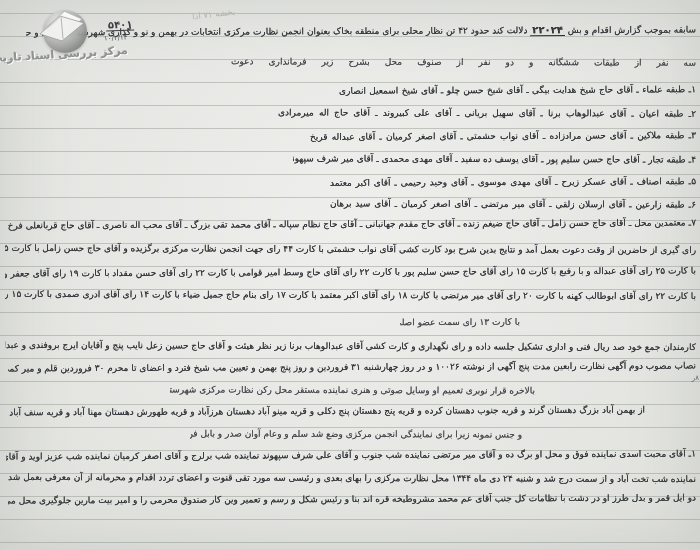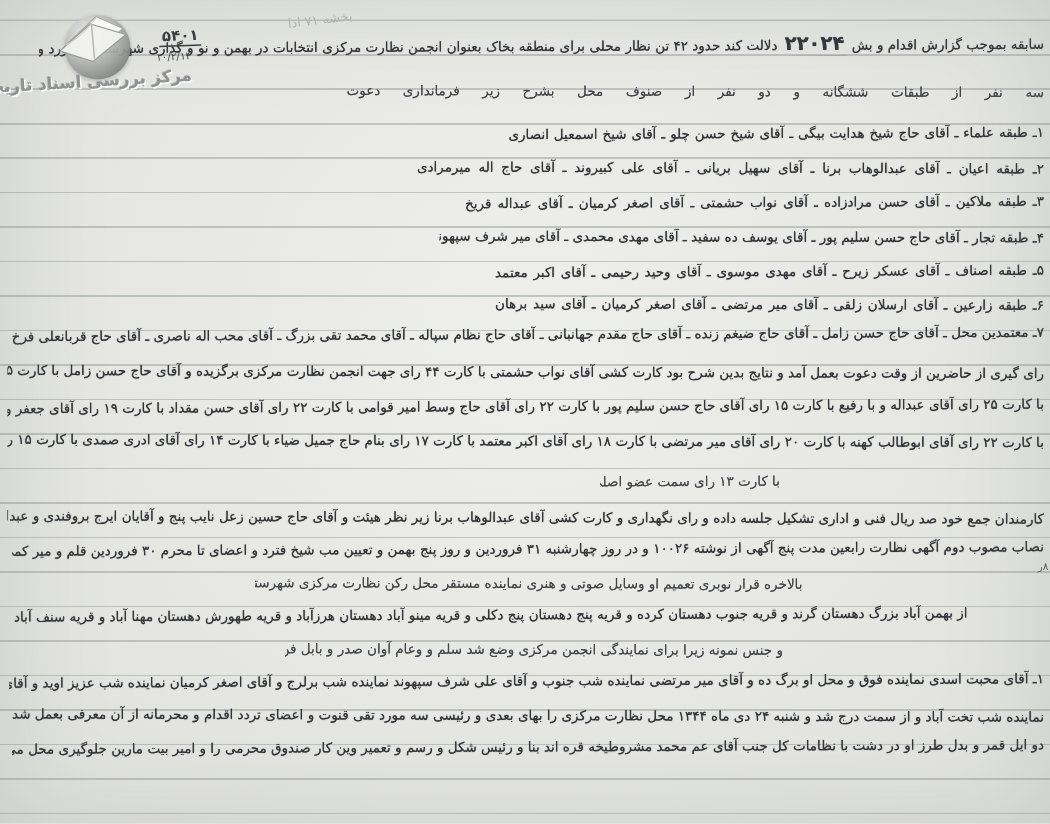--- a/index.html
+++ b/index.html
@@ -26,21 +26,21 @@
   .line{
     position:absolute;height:15px;line-height:15px;font-size:9px;
     color:#34353a;white-space:nowrap;overflow:hidden;direction:rtl;
     text-align:justify;text-align-last:justify;
     text-shadow:0 0 .5px rgba(40,40,46,.85);
     font-family:"DejaVu Sans",sans-serif;
   }
   .line:nth-of-type(odd){transform:rotate(-.25deg);}
   .line:nth-of-type(even){transform:rotate(.18deg);}
   .line.soft{color:#45464b;text-shadow:0 0 .4px rgba(60,60,66,.7);}
-  .u{border-bottom:1.5px solid #2c2d32;font-weight:bold;font-size:13px;padding:0 2px;}
+  .u{border-bottom:1.5px solid #2c2d32;font-weight:bold;font-size:10px;padding:0 2px;}
   
   .ln0 {top:23px;right:4px;left:26px;}
   .ln1 {top:55px;right:4px;width:465px;}
   .ln2 {top:83px;right:4px;width:357px;}
   .ln3 {top:106px;right:4px;width:418px;}
   .ln4 {top:129px;right:4px;width:386px;}
   .ln5 {top:152px;right:4px;width:403px;}
   .ln6 {top:175px;right:4px;width:366px;}
   .ln7 {top:197px;right:4px;width:366px;}
   .ln8 {top:217px;right:4px;left:5px;}

